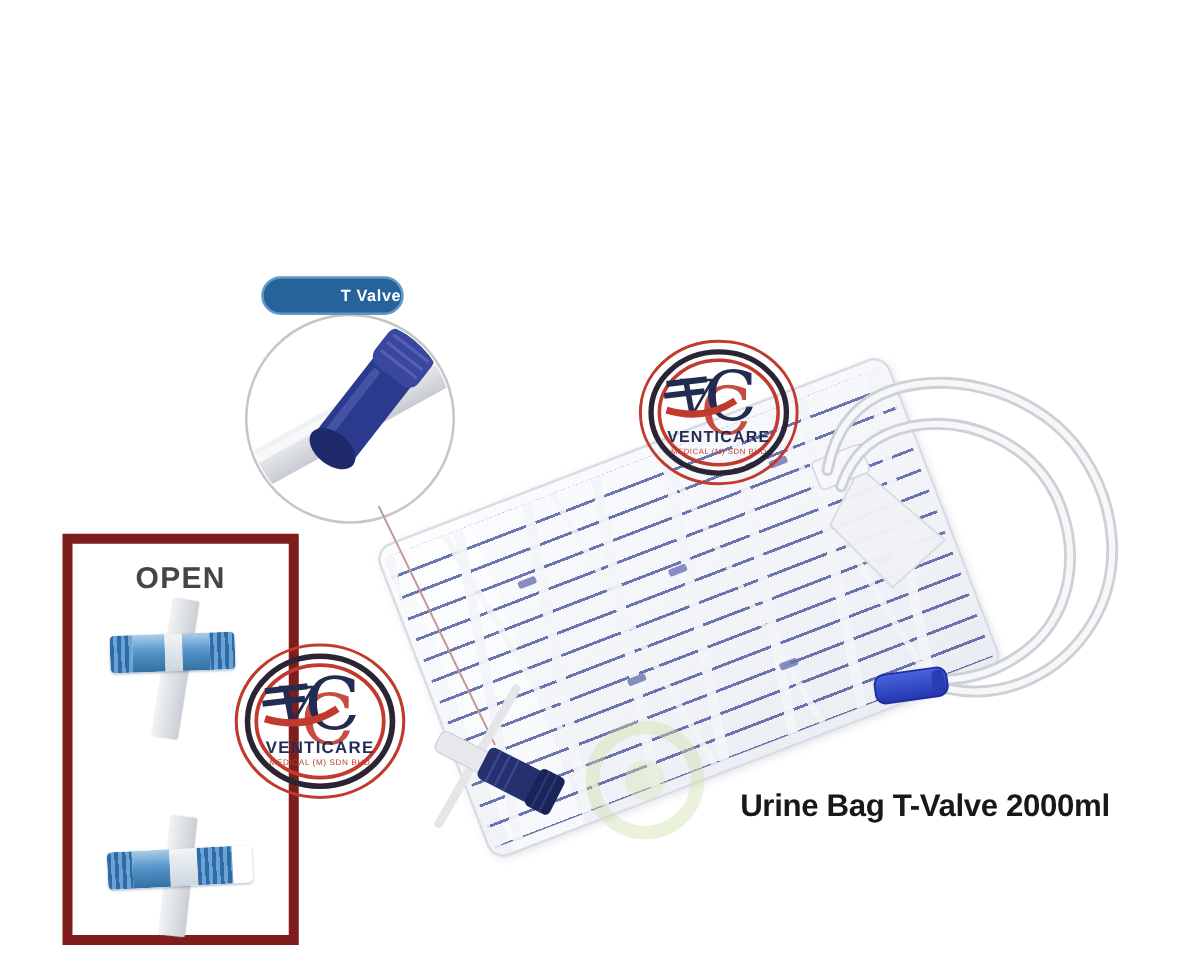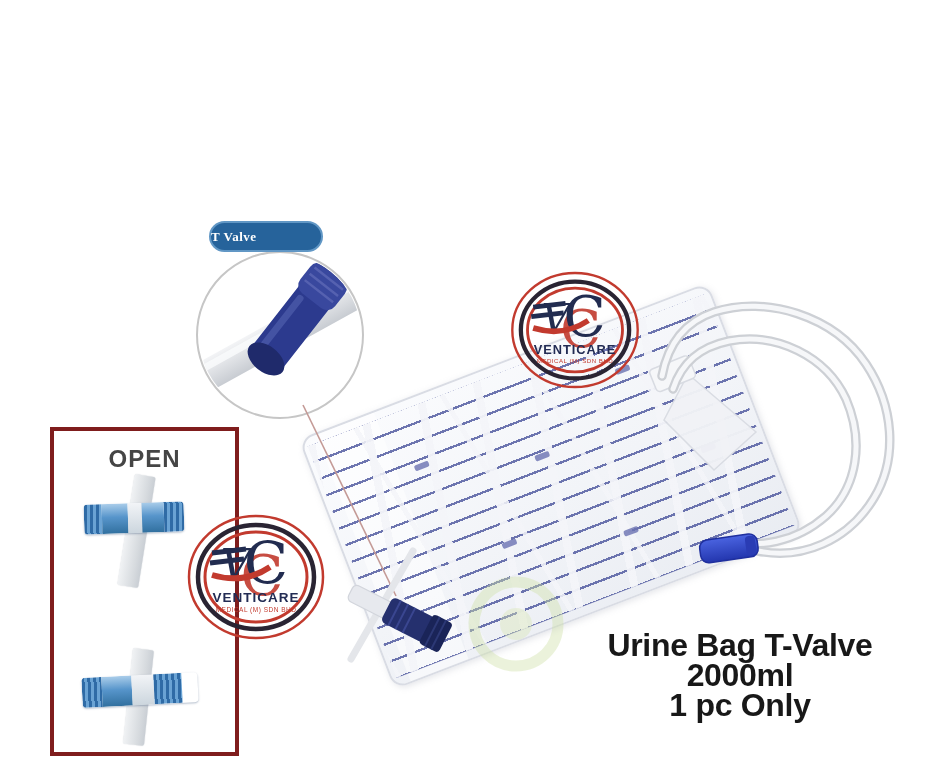--- a/index.html
+++ b/index.html
@@ -2,30 +2,30 @@
 <html><head>
 <meta charset="utf-8">
 <style>
   html,body{margin:0;padding:0;background:#ffffff;}
   .stage{position:relative;width:950px;height:776px;background:#ffffff;overflow:hidden;
          font-family:"Liberation Sans",sans-serif;}
 
   
   .badge{position:absolute;left:209px;top:221px;width:114px;height:31px;box-sizing:border-box;
          background:#26639b;border:2px solid #6197c5;border-radius:16px;z-index:3;
-         display:flex;align-items:center;justify-content:flex-start;font-family:Liberation Serif, serif;}
+         display:flex;align-items:center;justify-content:flex-end;}
   .badge span{color:#ffffff;font-size:13px;font-weight:bold;letter-spacing:.5px;}
 
   
   .inset{position:absolute;left:196px;top:251px;width:168px;height:168px;border-radius:50%;
          background:#ffffff;border:2px solid #c6c6c6;box-sizing:border-box;z-index:1;}
 
   
   .obox{position:absolute;left:50px;top:427px;width:189px;height:329px;box-sizing:border-box;
-        background:#ffffff;border:4px solid #7f1d1d;z-index:1;}
+        background:#ffffff;border:8px solid #7f1d1d;z-index:1;}
   .obox .lbl{position:absolute;left:0;width:100%;text-align:center;color:#454545;
              font-size:24px;font-weight:bold;letter-spacing:1px;}
   .lbl-open{top:14px;}
   .lbl-closed{top:190px;}
   .vfig{position:absolute;width:130px;}
   .vfig-open{left:26px;top:44px;height:115px;}
   .vfig-closed{left:26px;top:218px;height:100px;}
   .vtube{position:absolute;width:21px;background:linear-gradient(90deg,#f0f2f4,#d6dade 70%,#c9ced4);
          border-radius:2px;box-shadow:0 0 1px #b9bec5;}
   .vfig-open .vtube{left:46px;top:0;height:112px;transform:rotate(9deg);}
@@ -49,21 +49,21 @@
        background:repeating-linear-gradient(180deg,transparent 0 15.5px,rgba(70,80,154,.78) 15.5px 17.8px);}
   .bag-gaps{position:absolute;inset:8px 4px;
        background:repeating-linear-gradient(100deg,rgba(244,245,249,.95) 0 8px,transparent 8px 58px),
                   repeating-linear-gradient(80deg,rgba(244,245,249,.85) 0 5px,transparent 5px 91px);}
   .bag-chamber{position:absolute;left:16px;top:0;width:62px;height:100%;
        background:rgba(255,255,255,.5);}
   .bmark{position:absolute;width:15px;height:6px;background:#6a72b2;border-radius:2px;opacity:.8;}
 
   
   .caption{position:absolute;left:565px;top:630px;width:350px;z-index:5;text-align:center;
-           color:#181818;font-weight:bold;font-size:32px;line-height:30px;letter-spacing:-.3px;}
+           color:#181818;font-weight:bold;font-size:25px;line-height:30px;letter-spacing:-.3px;}
 
   .overlay{position:absolute;left:0;top:0;z-index:4;pointer-events:none;}
 </style>
 </head>
 <body>
 
 <div class="stage">
 
   <div class="obox">
     <div class="lbl lbl-open">OPEN</div>
@@ -194,16 +194,15 @@
       <text x="-20" y="2" font-family="DejaVu Serif, serif" font-style="italic" font-size="42" fill="#222c50" text-anchor="middle">V</text>
       <path d="M-44 -24 L-10 -28 M-46 -14 L-12 -18" stroke="#222c50" stroke-width="5"></path>
       <path d="M-44 -2 C-24 4 -4 2 14 -10" stroke="#c23a2e" stroke-width="6" fill="none"></path>
       <text y="25" font-size="13.5" font-weight="bold" fill="#232c54" letter-spacing="1" text-anchor="middle">VENTICARE</text>
       <text y="35" font-size="6.5" fill="#c23a2e" text-anchor="middle" letter-spacing=".5">MEDICAL (M) SDN BHD</text>
     </g>
   </svg>
 
   <div class="caption">
     <div>Urine Bag T-Valve 2000ml</div>
-    <div>1 pc Only</div>
   </div>
 
 </div>
 
 </body></html>

